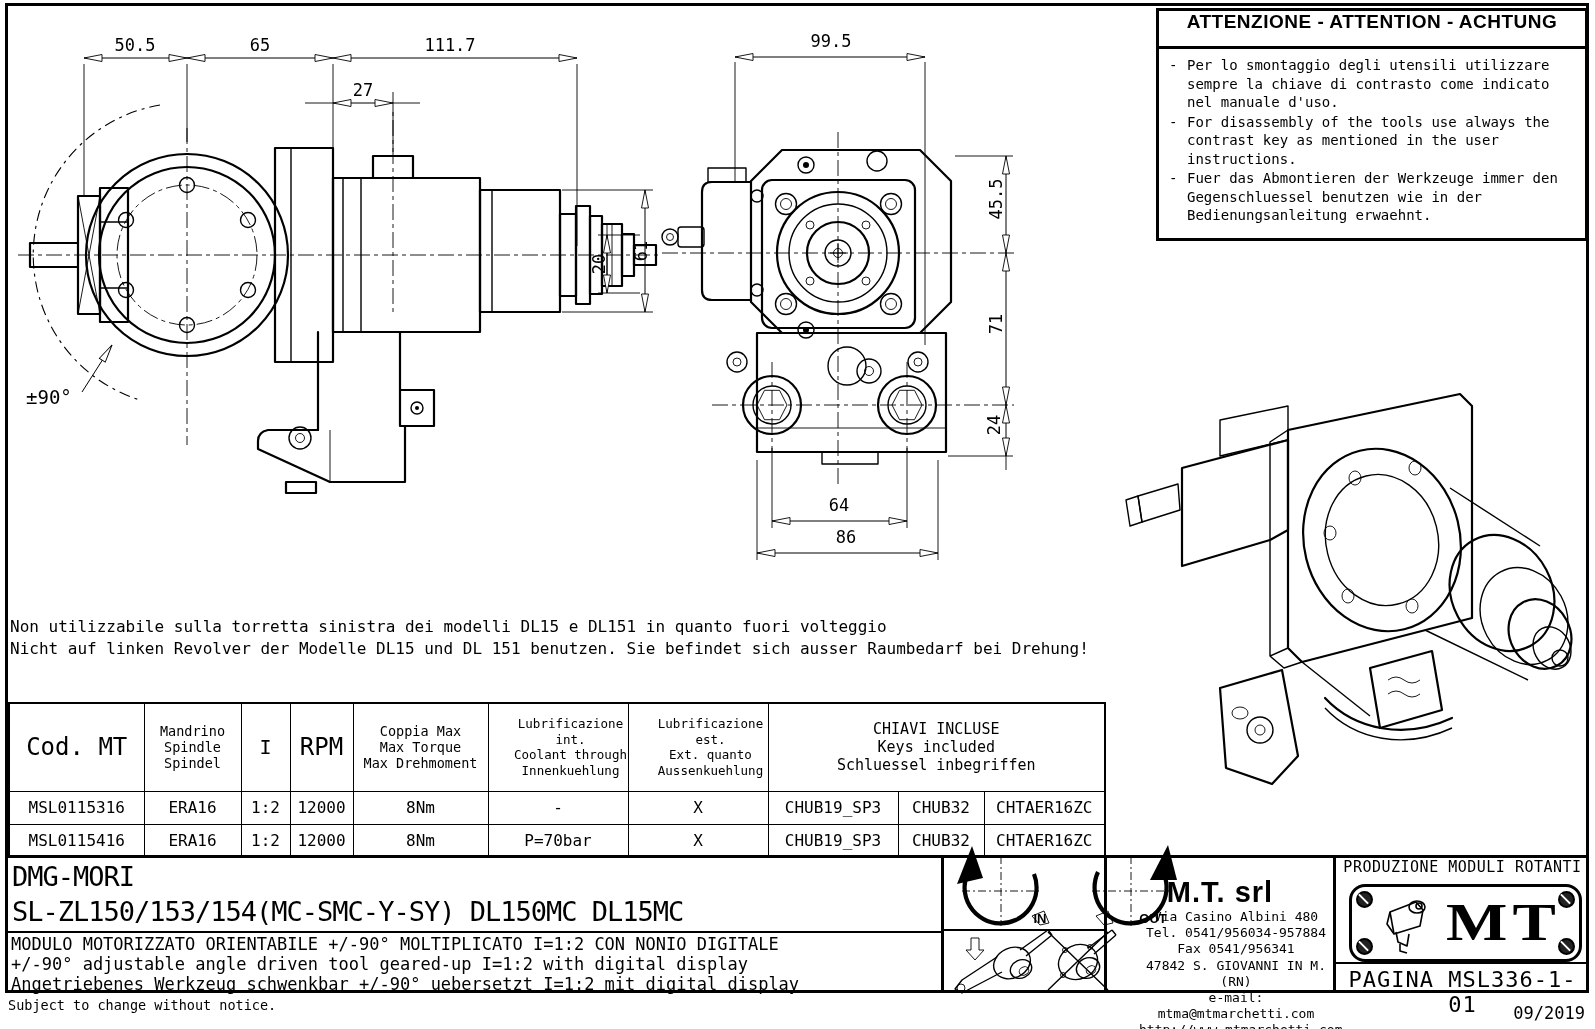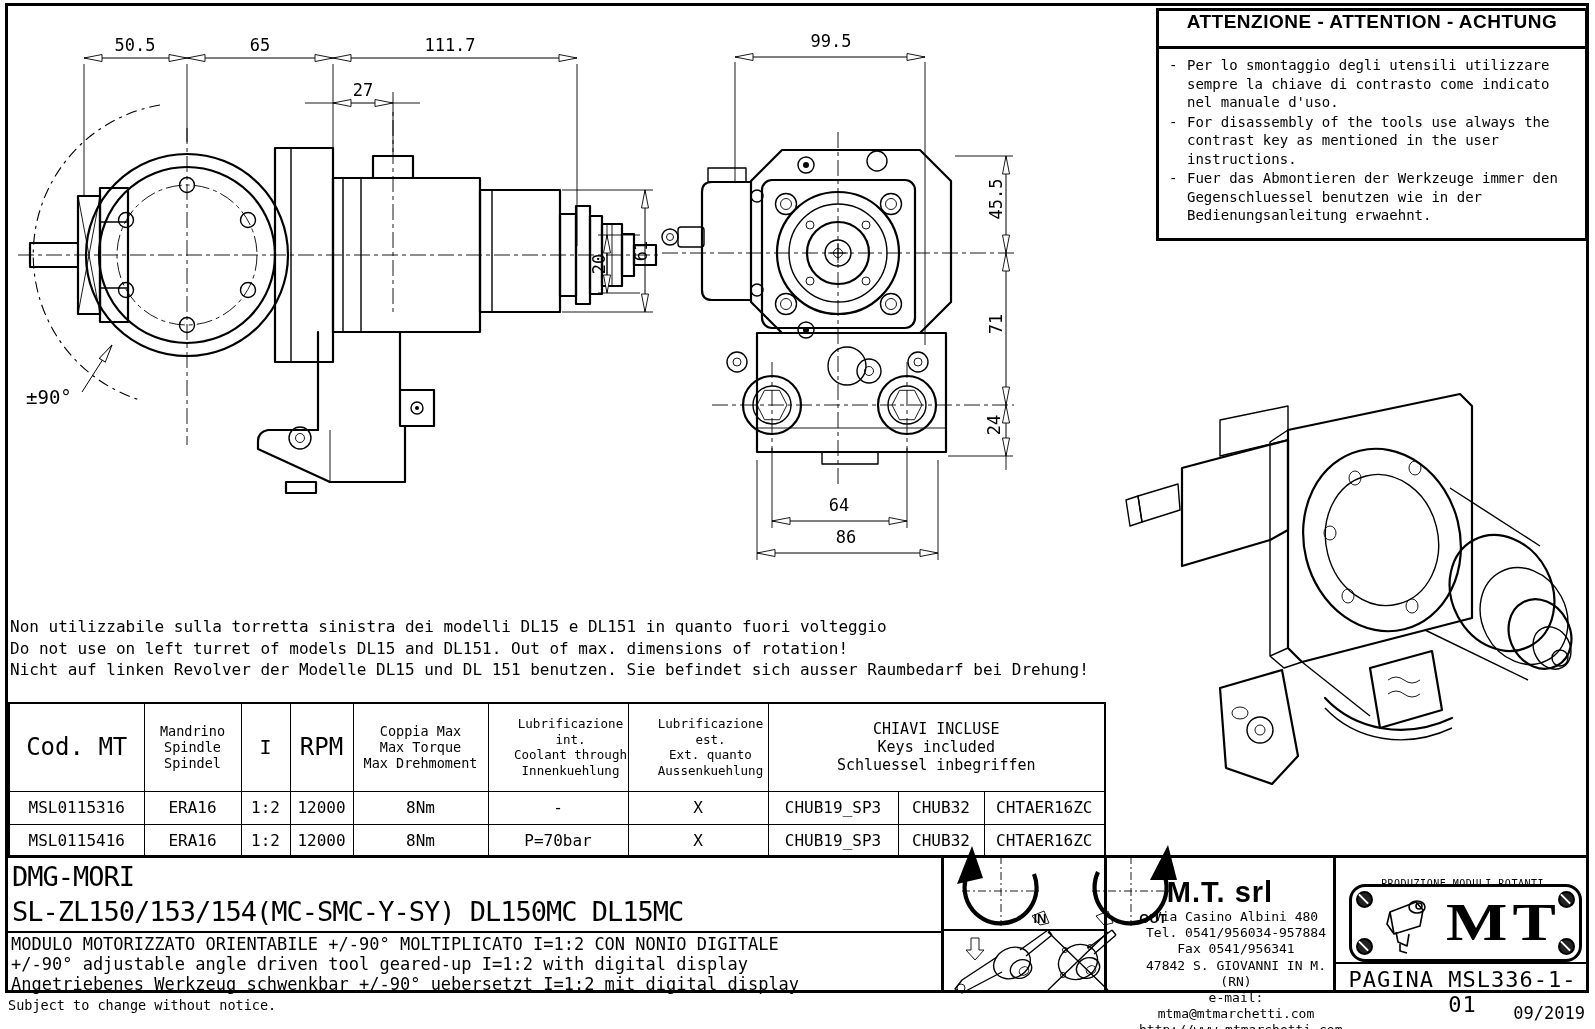--- a/index.html
+++ b/index.html
@@ -51,21 +51,21 @@
   #tb-left .ldiv{position:absolute;left:0;top:73px;width:100%;border-top:2.6px solid #000;}
   #tb-left .d1{position:absolute;left:6px;top:76px;font-size:17px;}
   #tb-left .d2{position:absolute;left:6px;top:96px;font-size:17px;}
   #tb-left .d3{position:absolute;left:6px;top:116px;font-size:17px;}
   #tb-picto{left:939px;width:163px;border-right:3px solid #000;}
   #tb-picto .pdiv{position:absolute;left:0;top:71px;width:100%;border-top:2.6px solid #000;}
   #tb-contact{left:1102px;width:229px;border-right:3px solid #000;text-align:center;}
   #tb-contact .cname{font:700 29px "Liberation Sans",sans-serif;margin-top:18px;letter-spacing:1px;}
   #tb-contact .cline{font-size:13px;line-height:16.2px;padding-left:32px;}
   #tb-right{left:1331px;width:253px;}
-  #tb-right .cap{text-align:center;font-size:10px;margin-top:20px;letter-spacing:.5px;}
+  #tb-right .cap{text-align:center;font-size:15px;margin-top:0;letter-spacing:.5px;}
   #logo{position:absolute;left:13px;top:26px;width:227px;height:72px;border:3px solid #000;border-radius:16px;}
   #logo .mono{position:absolute;right:18px;top:6px;font:900 52px "Liberation Serif",serif;
       letter-spacing:4px;transform:scaleX(1.25);transform-origin:right;}
   .screw{position:absolute;width:13px;height:13px;border:2px solid #000;border-radius:50%;background:#222;}
   .screw::after{content:"";position:absolute;left:-1px;top:4.5px;width:13px;height:2px;background:#fff;transform:rotate(45deg);}
   #logo .mini{position:absolute;left:24px;top:3px;}
   #tb-right .pdiv2{position:absolute;left:0;top:104px;width:100%;border-top:2.6px solid #000;}
   #tb-right .pagina{position:absolute;left:0;top:109px;width:100%;text-align:center;font-size:22px;letter-spacing:1px;}
   
   #disclaimer{left:8px;top:997px;font-size:13.5px;}
@@ -316,21 +316,20 @@
       </div>
       <div class="witem">
         <span class="dash">-</span>
         <span>Fuer das Abmontieren der Werkzeuge immer den Gegenschluessel benutzen wie in der Bedienungsanleitung erwaehnt.</span>
       </div>
     </div>
   </div>
 
   <div class="abs" id="notes">
     <div>Non utilizzabile sulla torretta sinistra dei modelli DL15 e DL151 in quanto fuori volteggio</div>
-    <div>Do not use on left turret of models DL15 and DL151. Out of max. dimensions of rotation!</div>
     <div>Nicht auf linken Revolver der Modelle DL15 und DL 151 benutzen. Sie befindet sich ausser Raumbedarf bei Drehung!</div>
   </div>
 
   <table class="abs" id="spec">
     <colgroup>
       <col style="width:135px">
         <col style="width:97px">
         <col style="width:49px">
         <col style="width:63px">
       <col style="width:135px">

